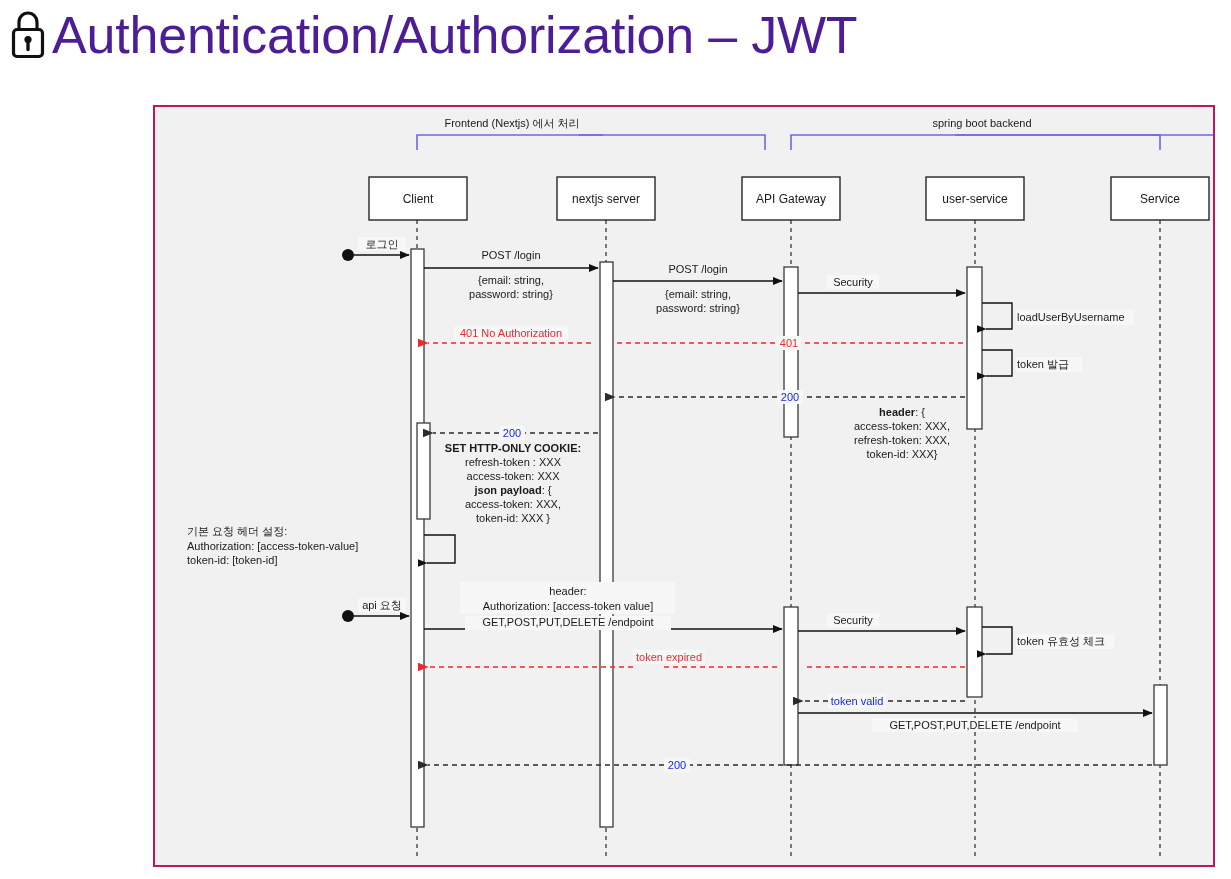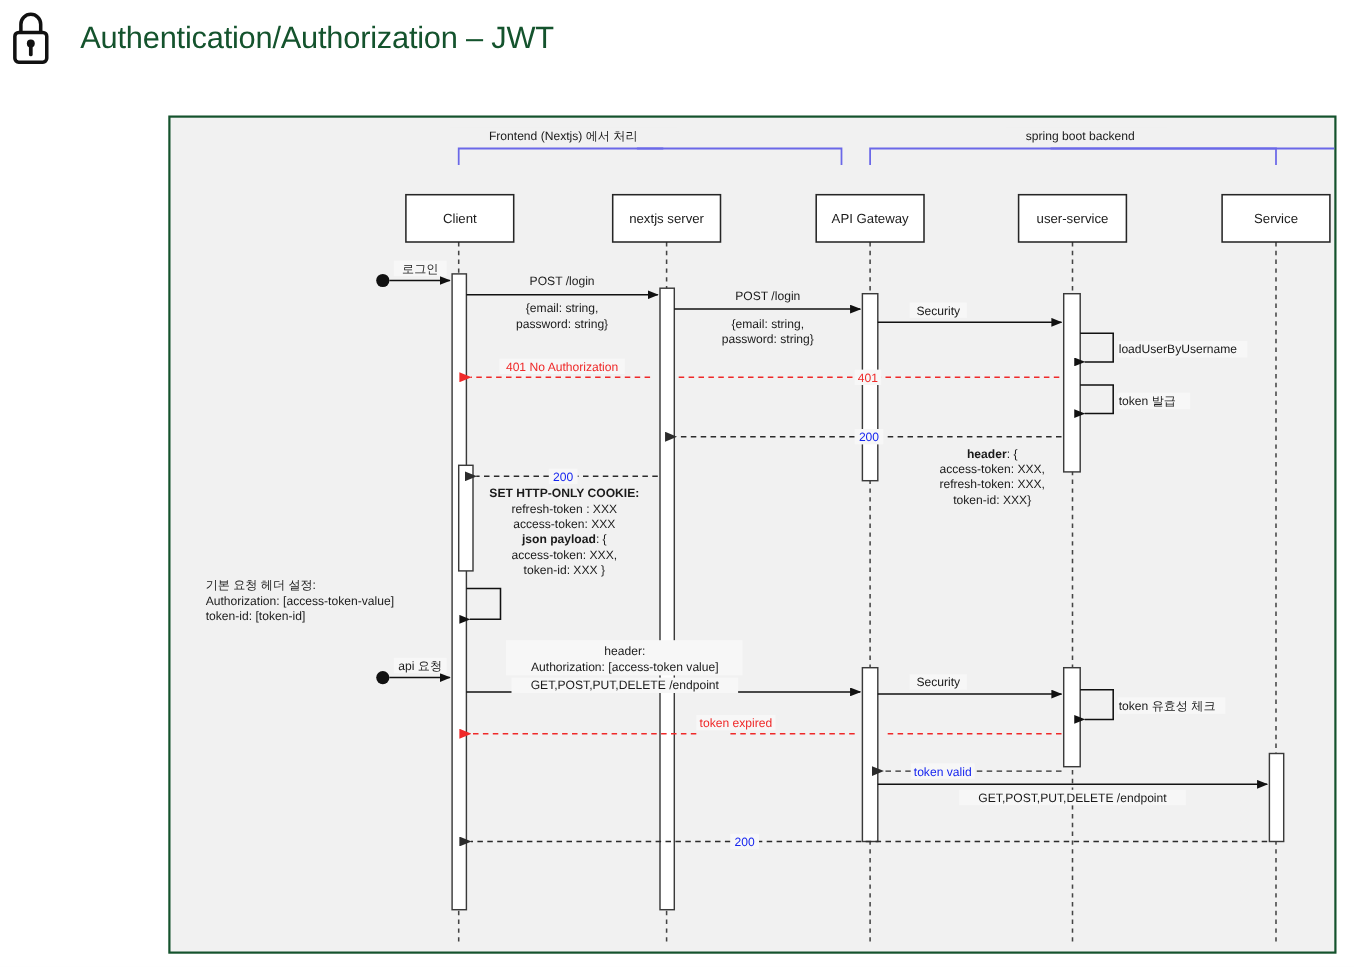--- a/index.html
+++ b/index.html
@@ -11,29 +11,29 @@
   }
   .page{position:relative;width:1231px;height:879px;}
 
   
   .title-row{
     position:absolute;left:8px;top:8px;
     display:flex;align-items:center;gap:4px;
   }
   .lock-icon{width:40px;height:54px;flex:0 0 auto;display:block;}
   .title-text{
-    font-size:28px;line-height:54px;color:#14532d;
-    font-weight:400;letter-spacing:-0.2px;white-space:nowrap;margin-left:21px;
+    font-size:52px;line-height:54px;color:#4c1d95;
+    font-weight:400;letter-spacing:-0.2px;white-space:nowrap;
   }
 
   
   .canvas{
     position:absolute;left:153px;top:105px;
     width:1062px;height:762px;
-    background:#f1f1f1;border:2px solid #14532d;
+    background:#f1f1f1;border:2px solid #be185d;
     box-sizing:border-box;
   }
   .canvas svg{display:block;width:100%;height:100%;}
 
   text{font-family:"Liberation Sans","DejaVu Sans",sans-serif;}
   .lbl{font-size:11px;fill:#1a1a1a;}
   .lbl-b{font-size:11px;fill:#1a1a1a;font-weight:bold;}
   .lbl-red{font-size:11px;fill:#ef2929;}
   .lbl-blue{font-size:11px;fill:#1726ef;}
   .lifeline-name{font-size:12px;fill:#1a1a1a;}

